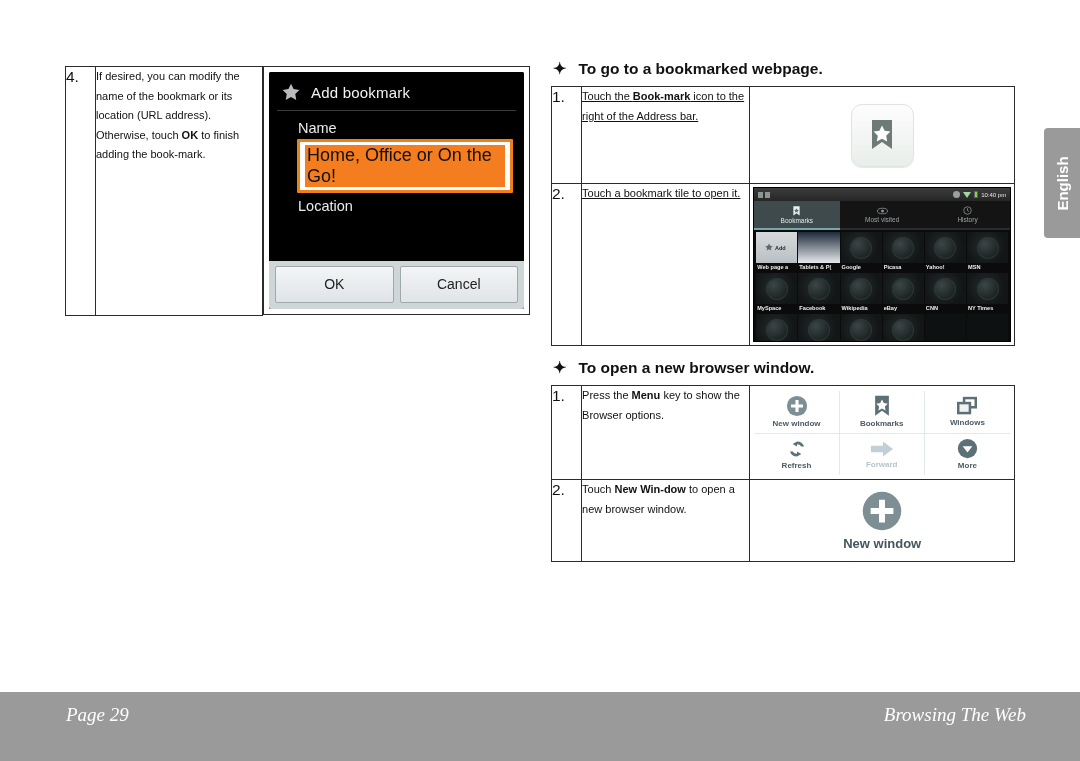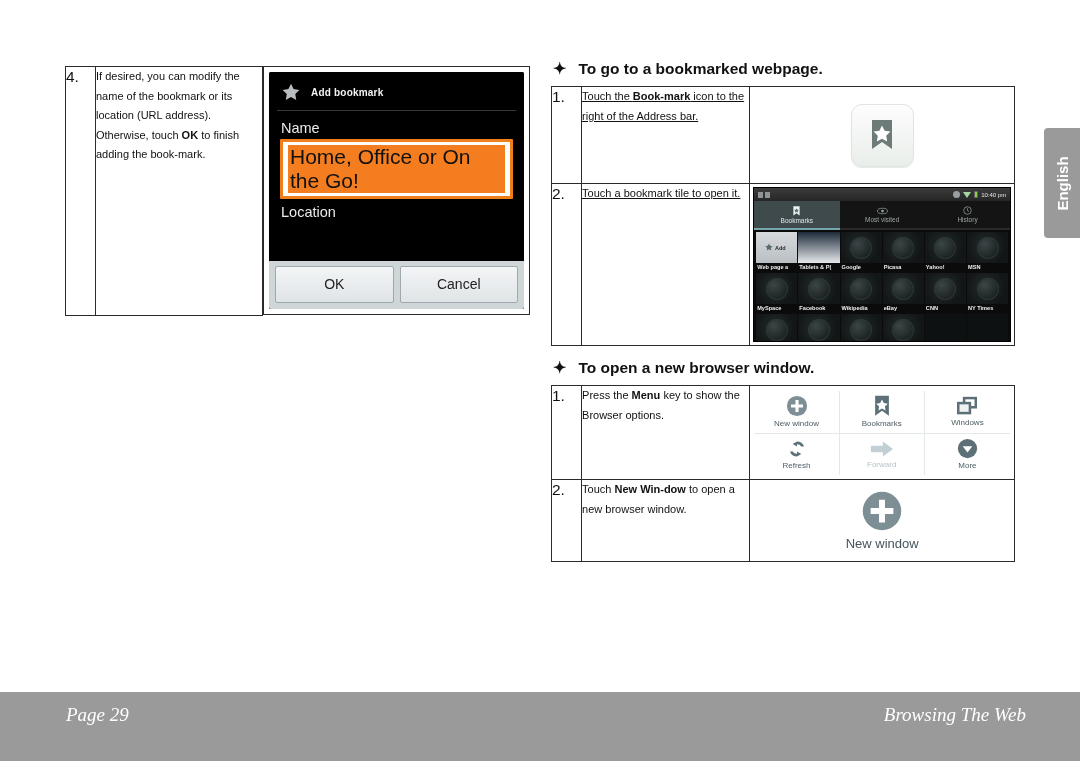--- a/index.html
+++ b/index.html
@@ -36,27 +36,27 @@
     position:absolute; left:198px; top:0; width:267px; height:249px;
     border:1px solid #2b2b2b; background:#fff; padding:5px;
   }
   #dialog {
     width:100%; height:100%; background:#000; border-radius:2px;
     display:flex; flex-direction:column; overflow:hidden;
     box-shadow:inset 0 0 0 1px #000;
   }
   .dlg-title-row { display:flex; align-items:center; padding:10px 0 8px 12px; }
   .dlg-star { width:20px; height:20px; margin-right:10px; flex:0 0 auto; }
-  .dlg-title { color:#f2f2f2; font-size:10px; letter-spacing:.2px;font-weight:bold; }
+  .dlg-title { color:#f2f2f2; font-size:15px; letter-spacing:.2px; }
   .dlg-rule { height:1px; background:#3a3a3a; margin:0 8px 0 8px; }
-  .dlg-body { padding:6px 11px 0 11px; }
+  .dlg-body { padding:6px 11px 0 28px; }
   .dlg-label { color:#eaeaea; font-size:14.5px; margin:3px 0 3px 1px; }
   .dlg-field {
     background:#ffffff; border:3px solid #f07f1a; padding:3px 5px;
-    font-size:21px; color:#111; border-radius:1px; margin-bottom:5px;
+    font-size:18px; color:#111; border-radius:1px; margin-bottom:5px;
   }
   .dlg-field .sel { background:#f47d20; display:inline-block; padding:0 2px; }
   .dlg-field2 {
     background:#f5f5f5; border:1px solid #cfcfcf; padding:5px 6px;
     font-size:15px; color:#1a1a1a; border-radius:1px;
   }
   .dlg-btnbar {
     margin-top:auto; background:#cfd6d8; padding:5px 6px 6px 6px;
     display:flex; gap:6px;
   }
@@ -130,21 +130,21 @@
   .globe {
     width:22px;height:22px;border-radius:50%;
     background:radial-gradient(circle at 35% 32%, #3c4646 0%, #1a2020 75%);
     box-shadow:inset 0 0 0 1px #2c3636;
   }
 
   
   #menu-table { width:464px; margin-top:12px; }
   #menu-table .c-num { width:30px; }
   #menu-table .c-txt { width:168px; }
-  #menu-table .c-img { width:264px; }
+  #menu-table .c-img { width:264px;font-weight:bold; }
 
   .menu-grid { display:grid; grid-template-columns:repeat(3,1fr); padding:5px 4px 4px 4px; }
   .menu-item {
     display:flex; flex-direction:column; align-items:center; justify-content:center;
     gap:2px; padding:4px 0 5px 0; font-size:8px; color:#4c5c63;
     border-right:1px solid #e3e8ea; border-bottom:1px solid #e3e8ea;
   }
   .menu-item:nth-child(3n) { border-right:none;align-items:center; }
   .menu-item:nth-child(n+4) { border-bottom:none; }
   .menu-item.disabled { color:#b6c4cb; }

